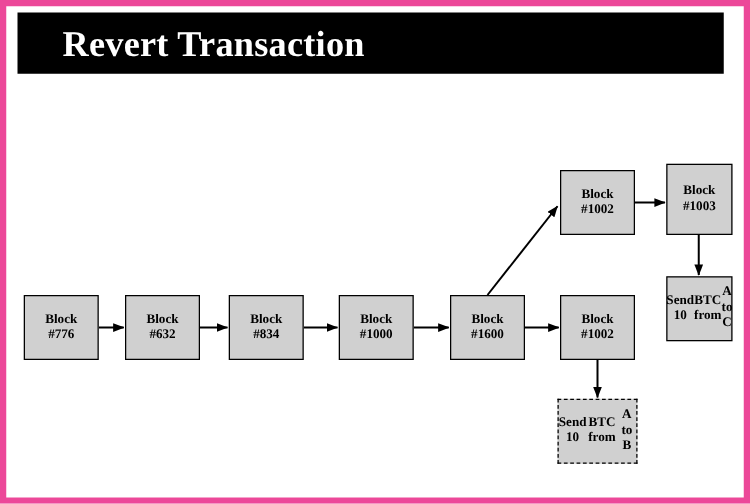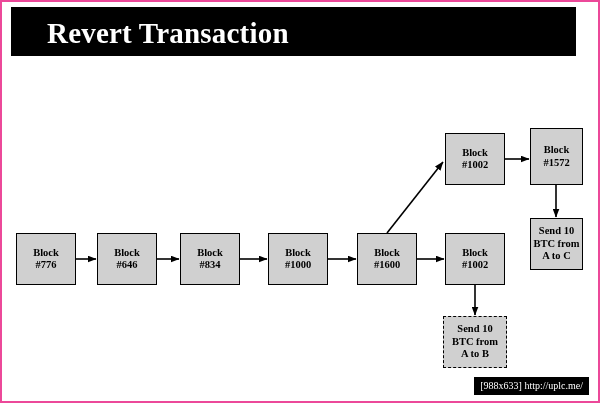--- a/index.html
+++ b/index.html
@@ -12,21 +12,21 @@
     height: 403px;
     font-family: "Liberation Sans", sans-serif;
     overflow: hidden;
   }
   #slide {
     position: relative;
     width: 600px;
     height: 403px;
     background: #ffffff;
     box-sizing: border-box;
-    border: 2px solid #ec4899;
+    border: 5px solid #ec4899;
   }
   
   #title-bar {
     position: absolute;
     left: 9px;
     top: 5px;
     width: 565px;
     height: 49px;
     background: #000000;
   }
@@ -59,21 +59,21 @@
     font-weight: bold;
   }
   .node .l1, .node .l2, .node .l3 { display: block; }
 
   .note {
     position: absolute;
     background: #d0d0d0;
     border: 1.5px dashed #000000;
     box-sizing: border-box;
     display: flex;
-    flex-direction: column;
+    flex-direction: row;
     align-items: center;
     justify-content: center;
     font-size: 10.5px;
     line-height: 12.5px;
     color: #000000;
     text-align: center;
     font-family: "Liberation Serif", serif;
     font-weight: bold;
   }
   .note.solid { border-style: solid; }
@@ -130,21 +130,21 @@
 
     <line x1="473" y1="283" x2="473" y2="313" stroke="#000" stroke-width="1.6" marker-end="url(#ah)"></line>
   </svg>
 
   <div class="node" style="left:14px;top:231px;width:60px;height:52px;">
     <span class="l1">Block</span>
     <span class="l2">#776</span>
   </div>
   <div class="node" style="left:95px;top:231px;width:60px;height:52px;">
     <span class="l1">Block</span>
-    <span class="l2">#646</span>
+    <span class="l2">#632</span>
   </div>
   <div class="node" style="left:178px;top:231px;width:60px;height:52px;">
     <span class="l1">Block</span>
     <span class="l2">#834</span>
   </div>
   <div class="node" style="left:266px;top:231px;width:60px;height:52px;">
     <span class="l1">Block</span>
     <span class="l2">#1000</span>
   </div>
   <div class="node" style="left:355px;top:231px;width:60px;height:52px;">
@@ -154,28 +154,27 @@
   <div class="node" style="left:443px;top:231px;width:60px;height:52px;">
     <span class="l1">Block</span>
     <span class="l2">#1002</span>
   </div>
   <div class="node" style="left:443px;top:131px;width:60px;height:52px;">
     <span class="l1">Block</span>
     <span class="l2">#1002</span>
   </div>
   <div class="node" style="left:528px;top:126px;width:53px;height:57px;">
     <span class="l1">Block</span>
-    <span class="l2">#1572</span>
+    <span class="l2">#1003</span>
   </div>
 
   <div class="note solid" style="left:528px;top:216px;width:53px;height:52px;">
     <span class="l1">Send 10</span>
     <span class="l2">BTC from</span>
     <span class="l3">A to C</span>
   </div>
   <div class="note" style="left:441px;top:314px;width:64px;height:52px;">
     <span class="l1">Send 10</span>
     <span class="l2">BTC from</span>
     <span class="l3">A to B</span>
   </div>
 
-  <div id="footer">[988x633] http://uplc.me/</div>
 </div>
 
 </body></html>

